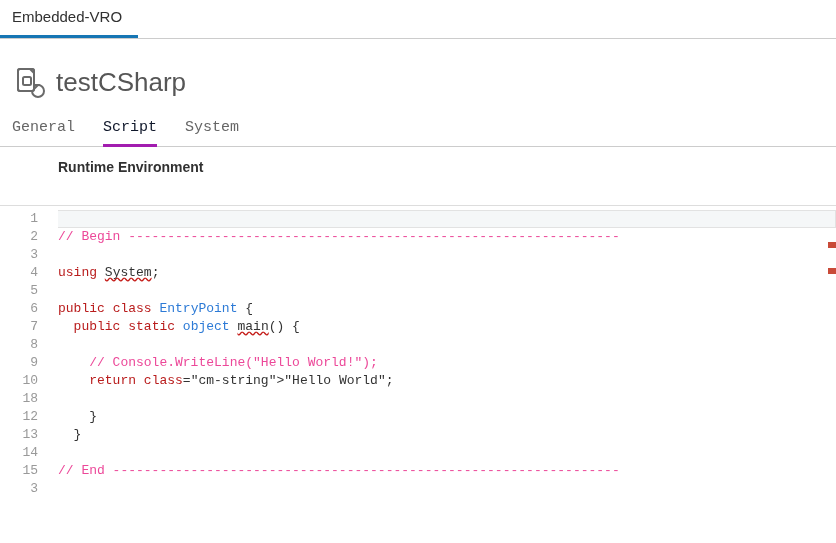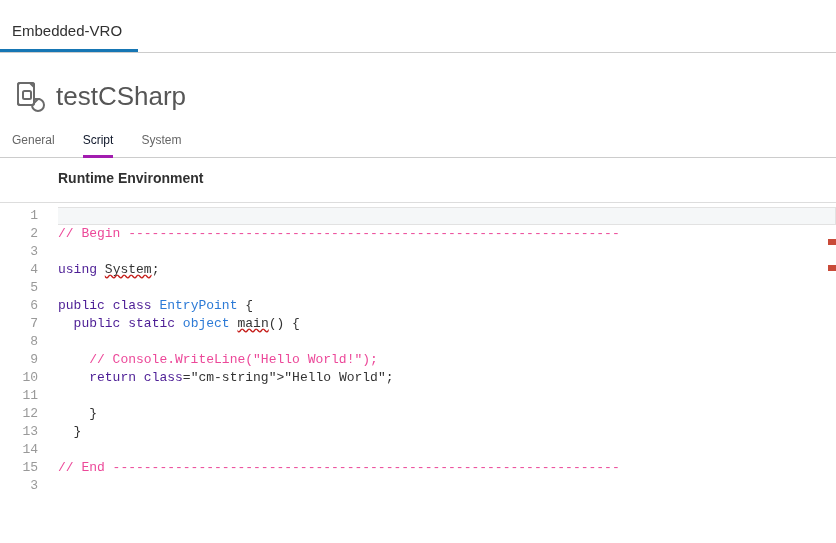--- a/index.html
+++ b/index.html
@@ -10,21 +10,20 @@
     background:#fff;
     width:836px;
     height:543px;
     overflow:hidden;
     position:relative;
   }
 
   
   .main-tabs {
     border-bottom:1px solid #ccc;
-    margin-top:14px;
   }
   .main-tab {
     display:inline-block;
     padding:8px 16px 10px 12px;
     font-size:15px;
     color:#313131;
     border-bottom:3px solid #1676b4;
   }
 
   
@@ -57,40 +56,41 @@
   }
 
   
   .sub-tabs {
     display:flex;
     gap:28px;
     padding:14px 12px 0 12px;
     border-bottom:1px solid #ccc;
   }
   .sub-tab {
-    font-size:12px;
+    font-size:15px;
     color:#666;
     padding-bottom:8px;
     cursor:pointer;
+    font-family:Liberation Mono, monospace;
   }
   .sub-tab.active {
     color:#0f172a;
     border-bottom:3px solid #a21caf;
     margin-bottom:-1px;
   }
 
   
   .runtime-block {
     padding:12px 14px 4px 14px;
   }
   .runtime-label {
     font-size:14px;
     font-weight:600;
     color:#313131;
-    margin-bottom:0;
+    margin-bottom:14px;
     padding-left:44px;
   }
   .dropdown {
     display:flex;
     align-items:center;
     justify-content:space-between;
     width:230px;
     border-bottom:1px solid #888;
     padding:4px 2px 6px 2px;
     cursor:pointer;
@@ -127,21 +127,21 @@
   .code {
     padding:4px 0 4px 10px;
     white-space:pre;
     flex:1;
     color:#333;
   }
   .code > div { height:18px; }
   .line1 { background:#f5f7f8; border:1px solid #e2e2e2; border-left:none; }
 
   .cm-comment { color:#ec4899; }
-  .cm-keyword { color:#4c1d95; }
+  .cm-keyword { color:#b91c1c; }
   .cm-type    { color:#2c7ad6; }
 
   .squiggle {
     text-decoration: underline wavy #c41a16;
     text-decoration-skip-ink:none;
   }
 
   .err-markers {
     position:absolute;
     right:0;
@@ -191,21 +191,21 @@
         <div>1</div>
         <div>2</div>
         <div>3</div>
         <div>4</div>
         <div>5</div>
         <div>6</div>
         <div>7</div>
         <div>8</div>
         <div>9</div>
         <div>10</div>
-        <div>11</div>
+        <div>18</div>
         <div>12</div>
         <div>13</div>
         <div>14</div>
         <div>15</div>
         <div>3</div>
       </div>
     <div class="code" id="code"><div class="line1">&nbsp;</div><div><span class="cm-comment">// Begin ---------------------------------------------------------------</span></div><div>&nbsp;</div><div><span class="cm-keyword">using</span> <span class="squiggle">System</span>;</div><div>&nbsp;</div><div><span class="cm-keyword">public</span> <span class="cm-keyword">class</span> <span class="cm-type">EntryPoint</span> {</div><div>  <span class="cm-keyword">public</span> <span class="cm-keyword">static</span> <span class="cm-type">object</span> <span class="squiggle">main</span>() {</div><div>&nbsp;</div><div><span class="cm-comment">    // Console.WriteLine("Hello World!");</span></div><div>    <span class="cm-keyword">return</span> <span <span="" class="cm-keyword">class</span>="cm-string"&gt;"Hello World";</div><div>&nbsp;</div><div>    }</div><div>  }</div><div>&nbsp;</div><div><span class="cm-comment">// End -----------------------------------------------------------------</span></div><div>&nbsp;</div></div>
   </div>
   <div class="err-markers">
     <div class="err-marker"></div>

